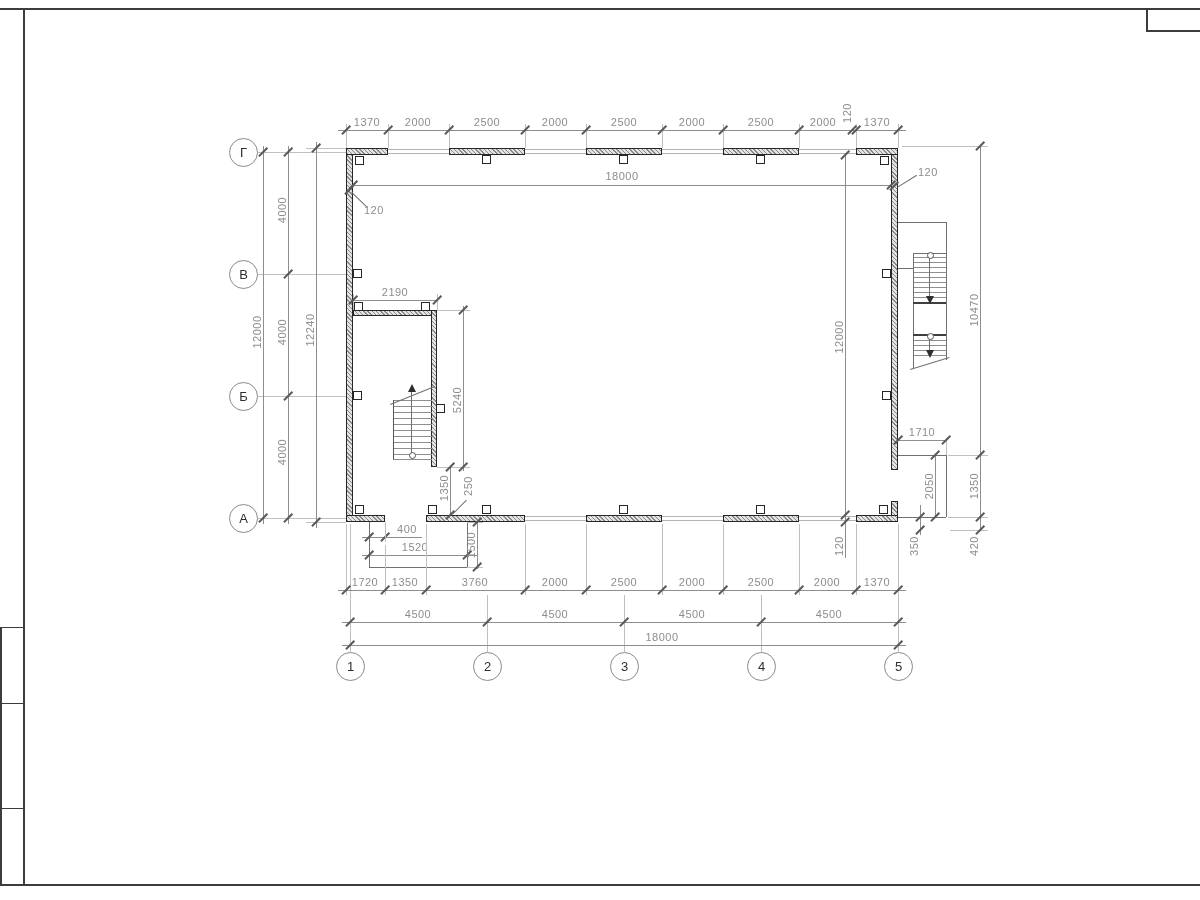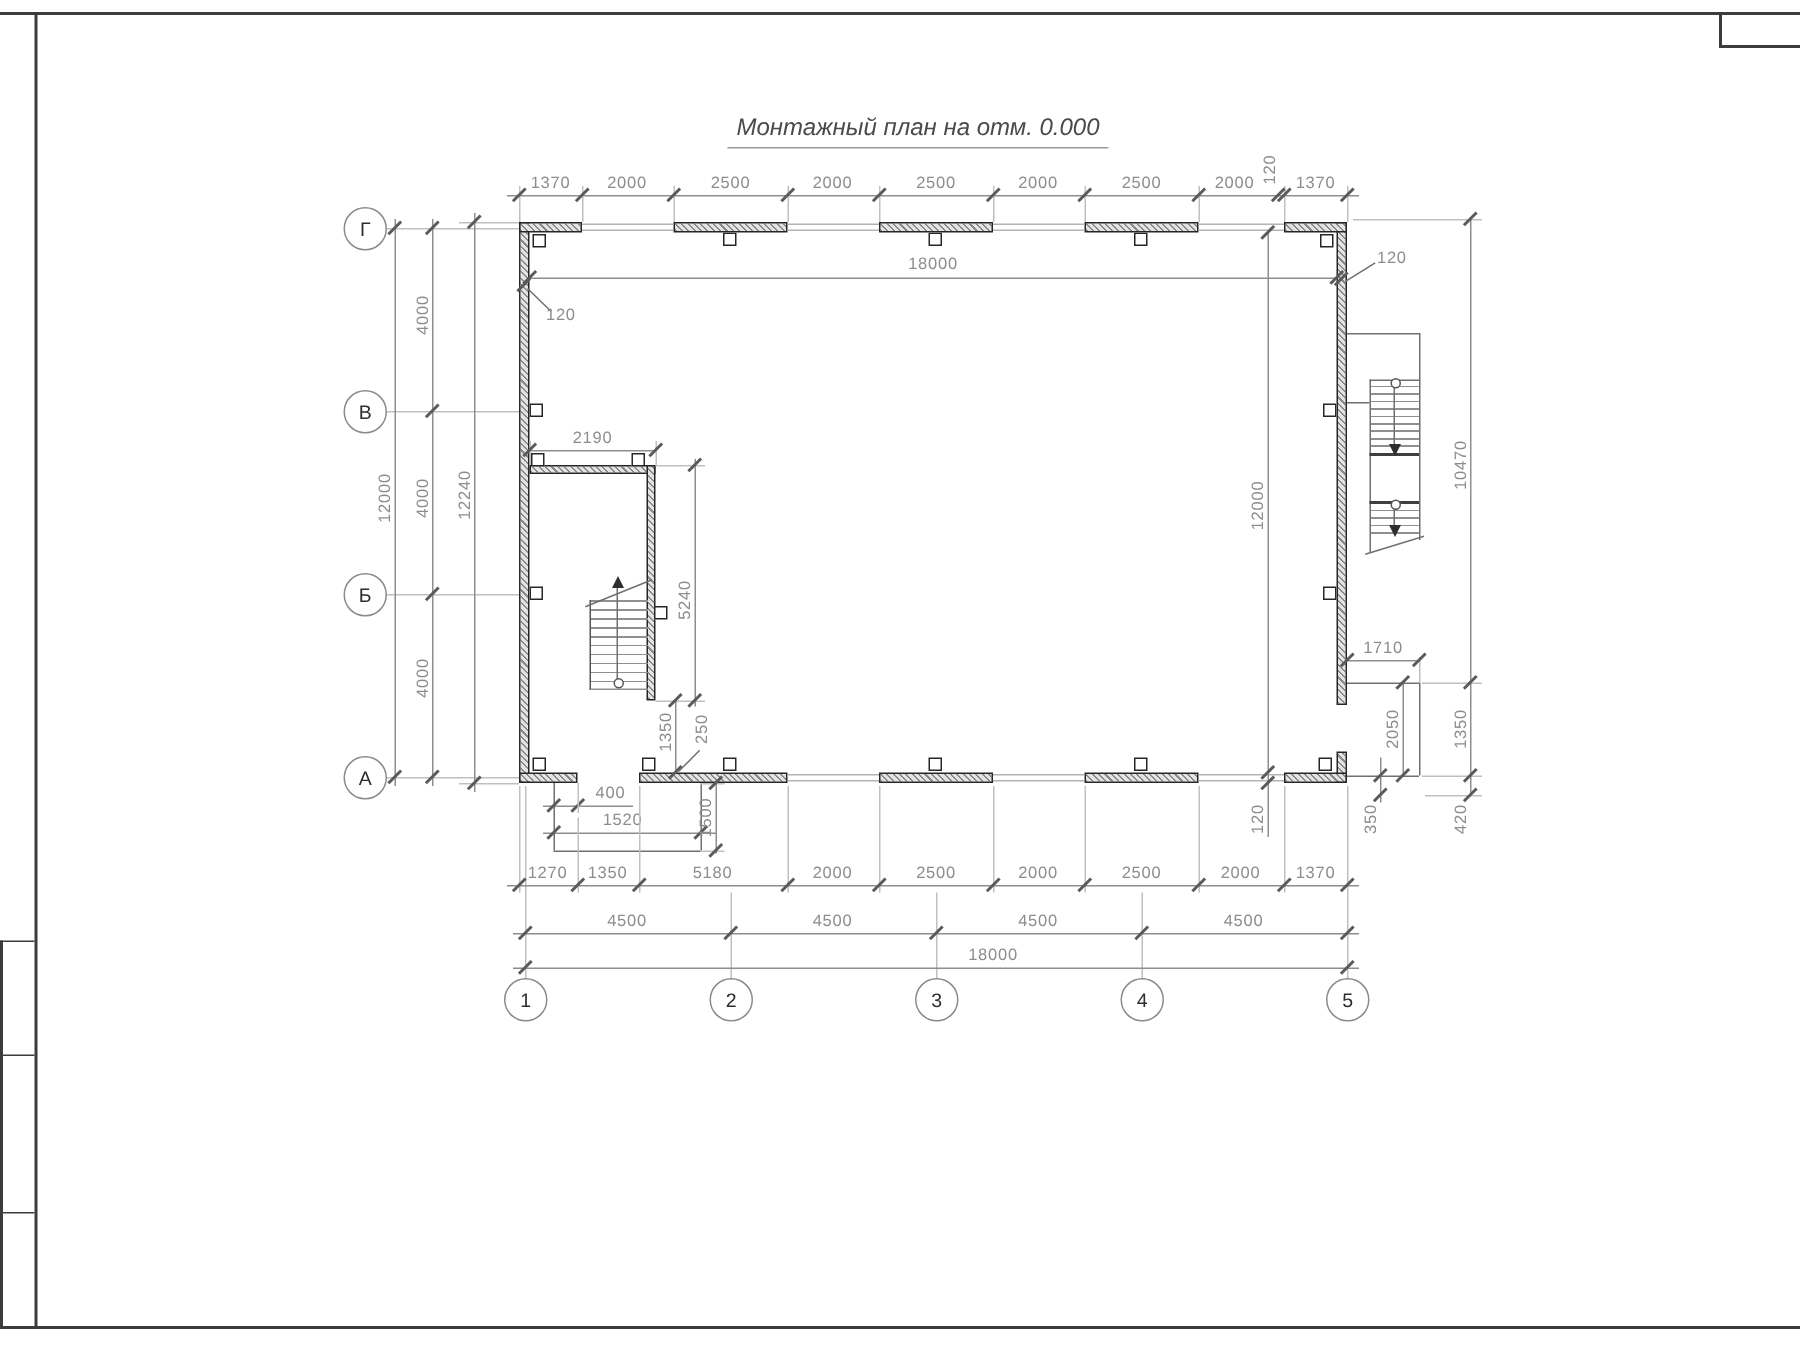--- a/index.html
+++ b/index.html
@@ -38,21 +38,20 @@
   <div class="hl f" style="left:0;top:8px;width:1200px;height:2px"></div>
   <div class="vl f" style="left:23px;top:8px;height:877px;width:2px"></div>
   <div class="hl f" style="left:0;top:884px;width:1200px;height:2px"></div>
   <div class="hl f" style="left:0;top:627px;width:23px"></div>
   <div class="hl f" style="left:0;top:703px;width:23px"></div>
   <div class="hl f" style="left:0;top:808px;width:23px"></div>
   <div class="vl f" style="left:0;top:627px;height:258px;width:2px"></div>
   <div class="vl f" style="left:1146px;top:8px;height:22px;width:2px"></div>
   <div class="hl f" style="left:1146px;top:30px;width:54px;height:2px"></div>
 
-  <div class="title">Монтажный план на отм. 0.000</div>
 
   <div class="wall" style="left:346px;top:148px;width:7px;height:374px"></div>
 
   <div class="wall" style="left:891px;top:148px;width:7px;height:322px"></div>
   <div class="wall" style="left:891px;top:501px;width:7px;height:21px"></div>
 
   <div class="wall" style="left:346px;top:148px;width:42px;height:7px"></div>
   <div class="wall" style="left:449px;top:148px;width:76px;height:7px"></div>
   <div class="wall" style="left:586px;top:148px;width:76px;height:7px"></div>
   <div class="wall" style="left:723px;top:148px;width:76px;height:7px"></div>
@@ -303,23 +302,23 @@
   <div class="tk" style="left:340px;top:589px"></div>
   <div class="tk" style="left:379px;top:589px"></div>
   <div class="tk" style="left:420px;top:589px"></div>
   <div class="tk" style="left:519px;top:589px"></div>
   <div class="tk" style="left:580px;top:589px"></div>
   <div class="tk" style="left:656px;top:589px"></div>
   <div class="tk" style="left:717px;top:589px"></div>
   <div class="tk" style="left:793px;top:589px"></div>
   <div class="tk" style="left:850px;top:589px"></div>
   <div class="tk" style="left:892px;top:589px"></div>
-  <div class="dt" style="left:365px;top:576px">1270</div>
+  <div class="dt" style="left:365px;top:576px">1720</div>
   <div class="dt" style="left:405px;top:576px">1350</div>
-  <div class="dt" style="left:475px;top:576px">5180</div>
+  <div class="dt" style="left:475px;top:576px">3760</div>
   <div class="dt" style="left:555px;top:576px">2000</div>
   <div class="dt" style="left:624px;top:576px">2500</div>
   <div class="dt" style="left:692px;top:576px">2000</div>
   <div class="dt" style="left:761px;top:576px">2500</div>
   <div class="dt" style="left:827px;top:576px">2000</div>
   <div class="dt" style="left:877px;top:576px">1370</div>
 
   <div class="hl" style="left:342px;top:622px;width:564px"></div>
   <div class="tk" style="left:344px;top:621px"></div>
   <div class="tk" style="left:481px;top:621px"></div>

